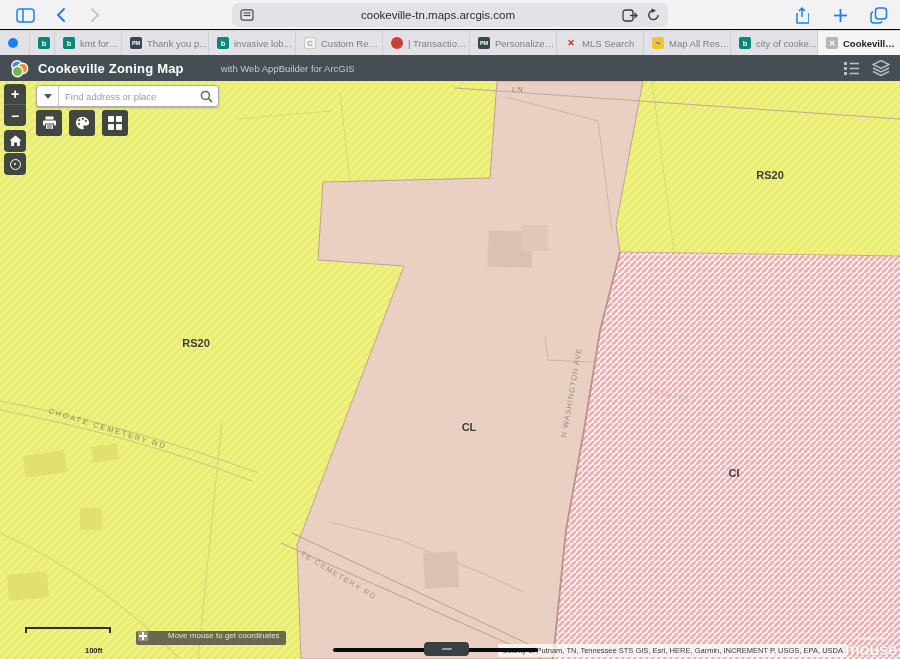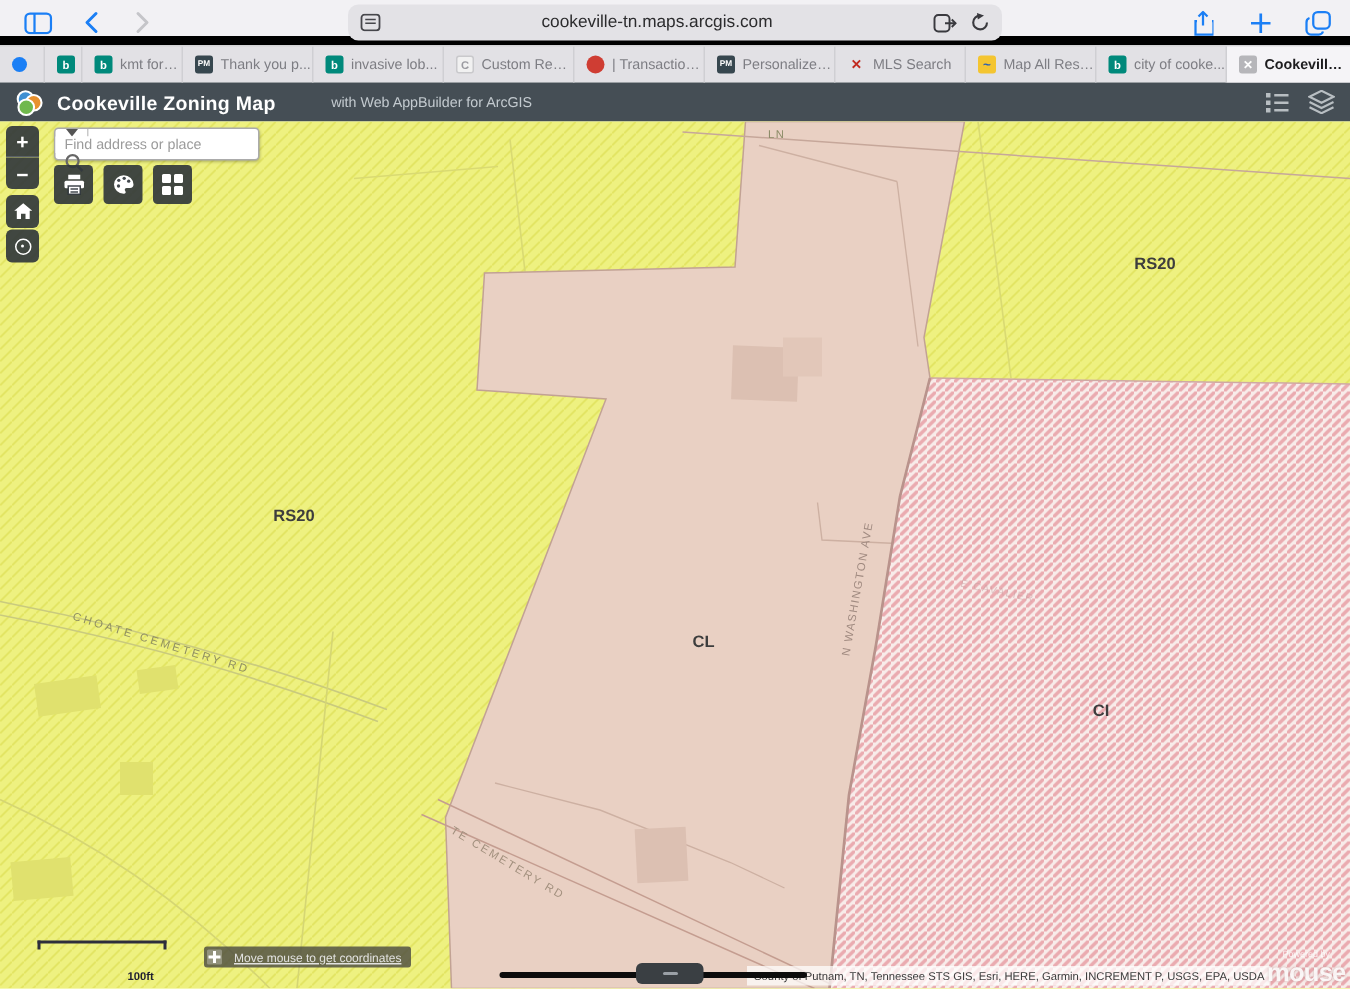--- a/index.html
+++ b/index.html
@@ -1,20 +1,20 @@
 <!DOCTYPE html>
 <html><head>
 <meta charset="utf-8">
 <style>
   * { margin:0; padding:0; box-sizing:border-box; }
   body { width:900px; height:659px; overflow:hidden; font-family:"Liberation Sans", sans-serif; background:#fff; }
   .screen { position:relative; width:900px; height:659px; }
 
   
-  .chrome-top { position:relative; height:30px; background:#f2f1f4; display:flex; align-items:center; border-bottom:6px solid #000000; }
+  .chrome-top { position:relative; height:30px; background:#f2f1f4; display:flex; align-items:center; border-bottom:1px solid #000000; }
   .nav-ic { position:absolute; top:0; height:30px; display:flex; align-items:center; justify-content:center; }
   .url-pill { position:absolute; left:232px; top:3px; width:436px; height:24px; background:#e3e2e6; border-radius:7px; display:flex; align-items:center; padding:0 8px; }
   .url-text { flex:1; text-align:center; font-size:11.5px; color:#2c2c2e; }
 
   
   .tab-bar { height:25px; background:#e2e1e5; display:flex; border-top:1px solid #d3d3d6; }
   .tab { display:flex; align-items:center; gap:5px; padding-left:8px; border-right:1px solid #cfcfd3; overflow:hidden; white-space:nowrap; }
   .tab-label { font-size:9.5px; color:#7d7d83; overflow:hidden; text-overflow:ellipsis; }
   .tab.active { background:#f5f4f7; }
   .tab.active .tab-label { color:#1c1c1e; font-weight:bold; }
@@ -43,36 +43,36 @@
   .zoom-stack { left:4px; top:3px; width:22px; }
   .zoom-btn { width:22px; height:21px; font-size:14px; font-weight:bold; }
   .zoom-btn.in { border-radius:4px 4px 0 0; border-bottom:1px solid #5a6167; }
   .zoom-btn.out { border-radius:0 0 4px 4px; }
   .sq22 { width:22px; height:22px; }
   .home-btn { left:4px; top:49px; }
   .locate-btn { left:4px; top:72px; }
   .locate-ring { width:11px; height:11px; border:1.6px solid #fff; border-radius:50%; position:relative; }
   .locate-ring::after { content:""; position:absolute; left:3px; top:3px; width:2.4px; height:2.4px; background:#fff; border-radius:50%; }
 
-  .search-widget { left:36px; top:4px; height:22px; display:flex; background:#fff; border:1px solid #ababab; border-radius:3px; box-shadow:0 1px 2px rgba(0,0,0,.25);flex-direction:column; }
+  .search-widget { left:36px; top:4px; height:22px; display:flex; background:#fff; border:1px solid #ababab; border-radius:3px; box-shadow:0 1px 2px rgba(0,0,0,.25); }
   .dd-btn { width:22px; border-right:1px solid #c9c9c9; display:flex; align-items:center; justify-content:center; }
   .caret { width:0; height:0; border-left:4px solid transparent; border-right:4px solid transparent; border-top:5px solid #555; }
   .search-input { width:135px; border:none; outline:none; font-size:9.5px; padding:0 6px; font-family:"Liberation Sans", sans-serif; color:#333; }
   .search-input::placeholder { color:#9b9b9b; }
   .search-go { width:24px; display:flex; align-items:center; justify-content:center; }
 
   .tools-row { left:36px; top:29px; display:flex; gap:7px; }
   .tool-btn { width:26px; height:26px; border-radius:3px; }
   .grid4 { display:grid; grid-template-columns:6px 6px; grid-template-rows:6px 6px; gap:2px; }
   .grid4 span { background:#fff; border-radius:1px; }
 
   .scalebar { left:25px; top:546px; width:86px; height:6px; border-top:2px solid #2e2e3c; border-left:2px solid #2e2e3c; border-right:2px solid #2e2e3c; }
   .scalebar-label { left:85px; top:565px; font-size:7.5px; font-weight:bold; color:#1f1f30; }
 
-  .coord-hint { left:136px; top:550px; height:14px; background:rgba(72,72,64,.8); border-radius:2px; display:flex; align-items:center; gap:8px; padding:0 6px 0 2px; color:#e2e2e0; font-size:8px;text-decoration:underline; }
+  .coord-hint { left:136px; top:550px; height:14px; background:rgba(72,72,64,.8); border-radius:2px; display:flex; gap:20px; padding:0 6px 0 2px; color:#e2e2e0; font-size:8px; }
   .move-ic { width:10px; height:10px; background:rgba(255,255,255,.28); border-radius:1px; position:relative; flex:none; }
   .move-ic::before, .move-ic::after { content:""; position:absolute; background:#fff; }
   .move-ic::before { left:4.3px; top:1px; width:1.4px; height:8px; }
   .move-ic::after { top:4.3px; left:1px; height:1.4px; width:8px; }
 
   .attribution { right:53px; bottom:2px; height:13px; max-width:428px; background:rgba(255,255,255,.72); padding:0 4px; display:flex; justify-content:flex-end; overflow:hidden; align-items:center; }
   .attribution span { white-space:nowrap; font-size:7.5px; color:#3a3a3a; }
   .esri { right:3px; bottom:1px; text-align:center; line-height:1; }
   .esri .pb { font-size:6px; color:rgba(255,255,255,.8); display:block; }
   .esri .logo { font-size:17px; font-weight:bold; color:rgba(255,255,255,.88); letter-spacing:-.5px; text-shadow:0 0 2px rgba(160,120,120,.5); }

